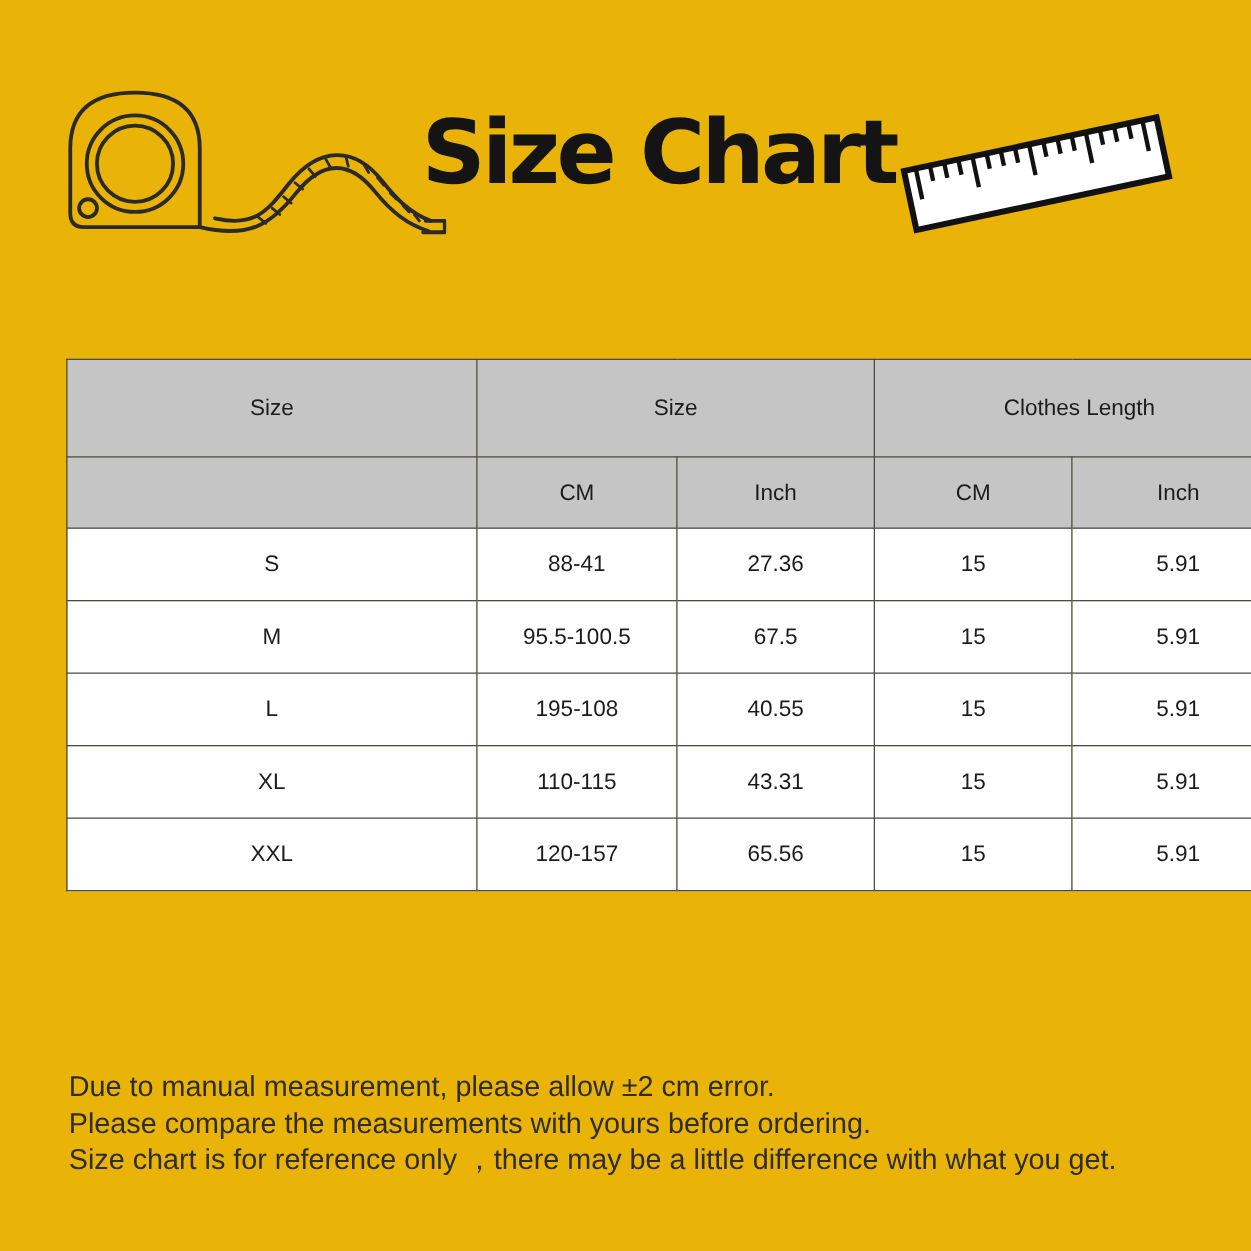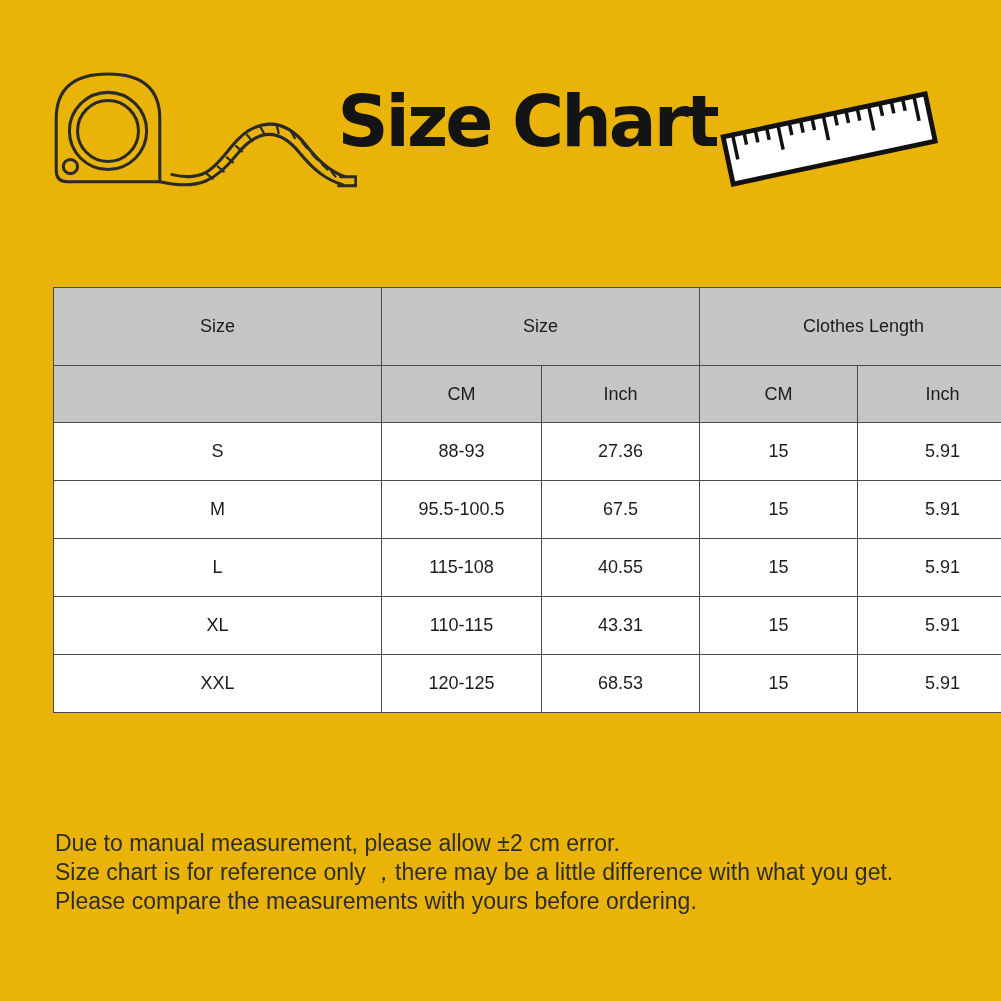--- a/index.html
+++ b/index.html
@@ -36,21 +36,21 @@
     font-weight: normal;
   }
   .size-table thead th { background: #c5c5c5; }
   .row-groups { height: 78px; }
   .row-units  { height: 57px; }
   .size-table tbody tr { height: 58px; }
   .size-table tbody td { background: #ffffff; }
 
   
   .notes {
-    position: absolute; left: 55px; top: 829px; width: 930px;
+    position: absolute; left: 55px; top: 855px; width: 930px;
     font-size: 23px; line-height: 29px; color: #2d2d2d;
   }
 </style>
 </head>
 <body>
 
 <div class="page">
 
   <div class="hero">
 
@@ -124,55 +124,55 @@
         <th></th>
         <th>CM</th>
         <th>Inch</th>
         <th>CM</th>
         <th>Inch</th>
       </tr>
     </thead>
     <tbody>
       <tr>
         <td>S</td>
-        <td>88-93</td>
+        <td>88-41</td>
         <td>27.36</td>
         <td>15</td>
         <td>5.91</td>
       </tr>
       <tr>
         <td>M</td>
         <td>95.5-100.5</td>
         <td>67.5</td>
         <td>15</td>
         <td>5.91</td>
       </tr>
       <tr>
         <td>L</td>
-        <td>115-108</td>
+        <td>195-108</td>
         <td>40.55</td>
         <td>15</td>
         <td>5.91</td>
       </tr>
       <tr>
         <td>XL</td>
         <td>110-115</td>
         <td>43.31</td>
         <td>15</td>
         <td>5.91</td>
       </tr>
       <tr>
         <td>XXL</td>
-        <td>120-125</td>
-        <td>68.53</td>
+        <td>120-157</td>
+        <td>65.56</td>
         <td>15</td>
         <td>5.91</td>
       </tr>
     </tbody>
   </table>
 
   <div class="notes">
     <p>Due to manual measurement, please allow ±2 cm error.</p>
+    <p>Please compare the measurements with yours before ordering.</p>
     <p>Size chart is for reference only ，there may be a little difference with what you get.</p>
-    <p>Please compare the measurements with yours before ordering.</p>
   </div>
 
 </div>
 
 </body></html>

